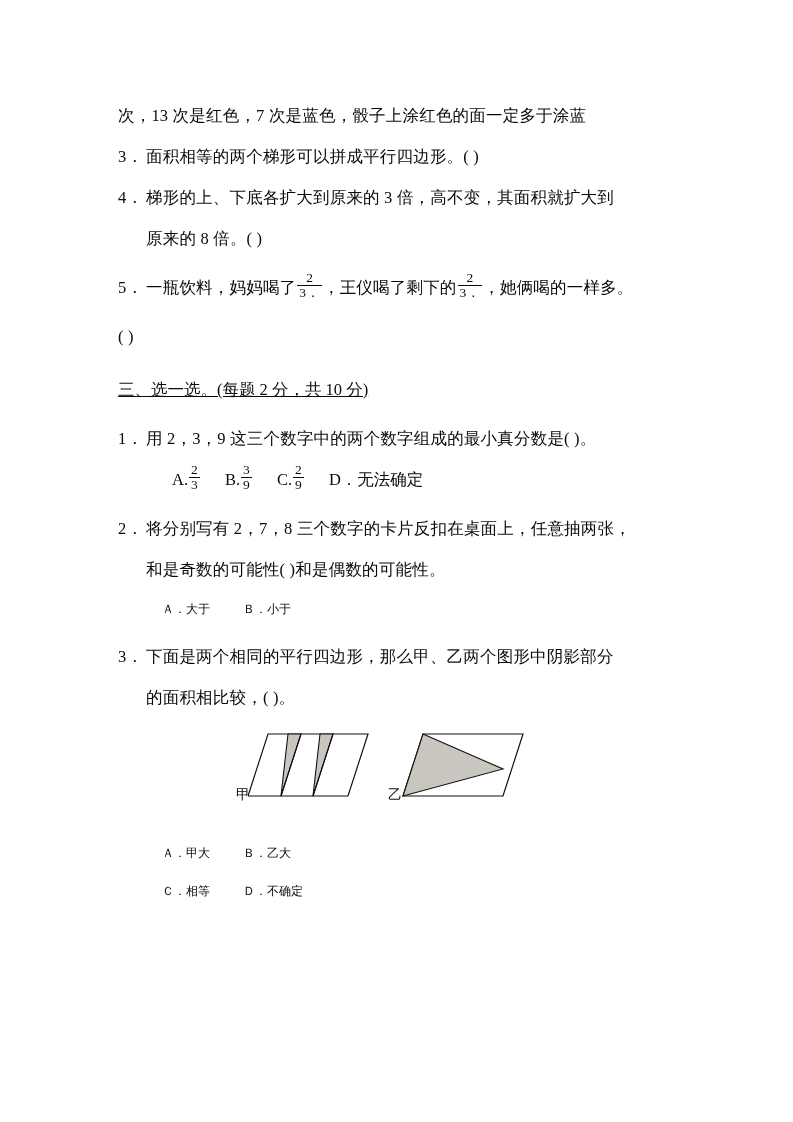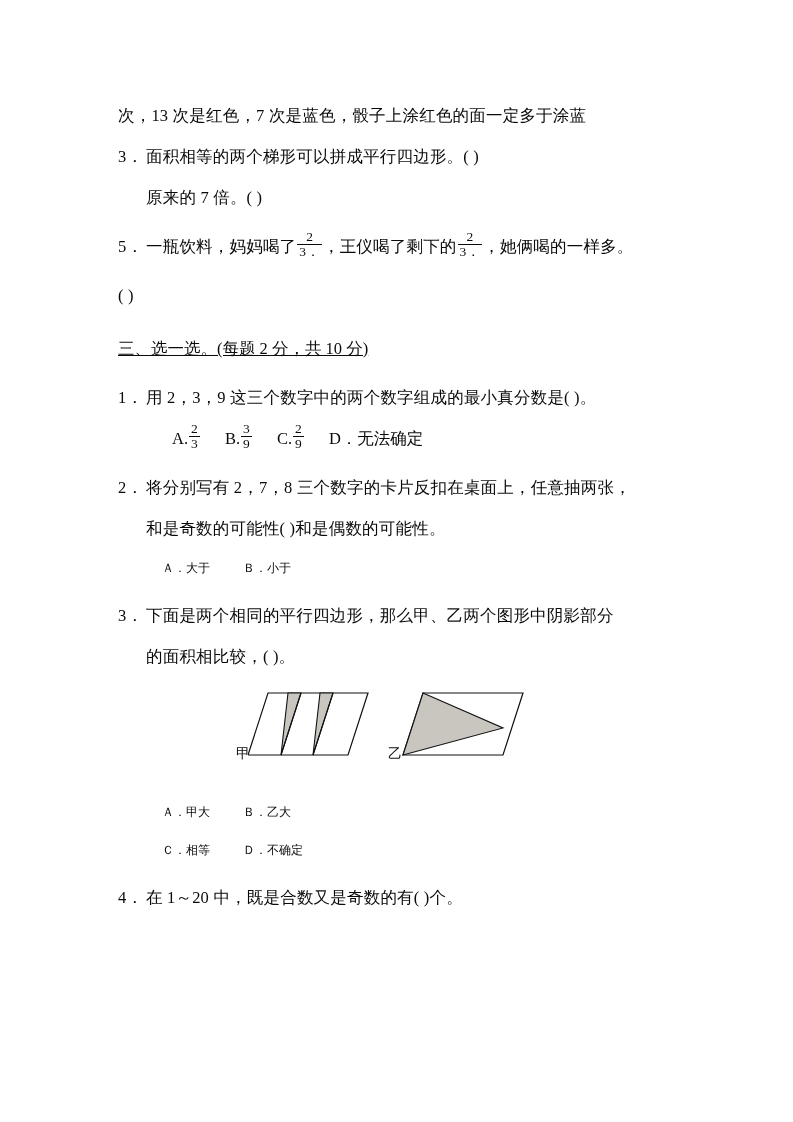--- a/index.html
+++ b/index.html
@@ -118,22 +118,25 @@
   <div class="content">
 
     <div class="line para">
       <span>次，13 次是红色，7 次是蓝色，骰子上涂红色的面一定多于涂蓝</span>
     </div>
 
     <div class="line para">
       <span class="indent-num">3．</span><span>面积相等的两个梯形可以拼成平行四边形。(      )</span>
     </div>
 
+    <div class="line para">
+      <span class="indent-num">4．</span><span>梯形的上、下底各扩大到原来的 3 倍，高不变，其面积就扩大到</span>
+    </div>
     <div class="line para hang">
-      <span>原来的 7 倍。(      )</span>
+      <span>原来的 8 倍。(      )</span>
     </div>
 
     <div class="spacer-8"></div>
 
     <div class="line para">
       <span class="indent-num">5．</span><span>一瓶饮料，妈妈喝了</span><span class="frac"><span class="num">2</span><span class="den">3．</span></span><span>，王仪喝了剩下的</span><span class="frac"><span class="num">2</span><span class="den">3．</span></span><span>，她俩喝的一样多。</span>
     </div>
 
     <div class="spacer-8"></div>
 
@@ -201,18 +204,15 @@
       <span class="c-item">Ａ．甲大</span>
       <span class="c-item">Ｂ．乙大</span>
     </div>
     <div class="choice-row">
       <span class="c-item">Ｃ．相等</span>
       <span class="c-item">Ｄ．不确定</span>
     </div>
 
     <div class="spacer-8"></div>
 
-    <div class="line para">
-      <span class="indent-num">4．</span><span>在 1～20 中，既是合数又是奇数的有(        )个。</span>
-    </div>
 
   </div>
 </div>
 
 </body></html>

